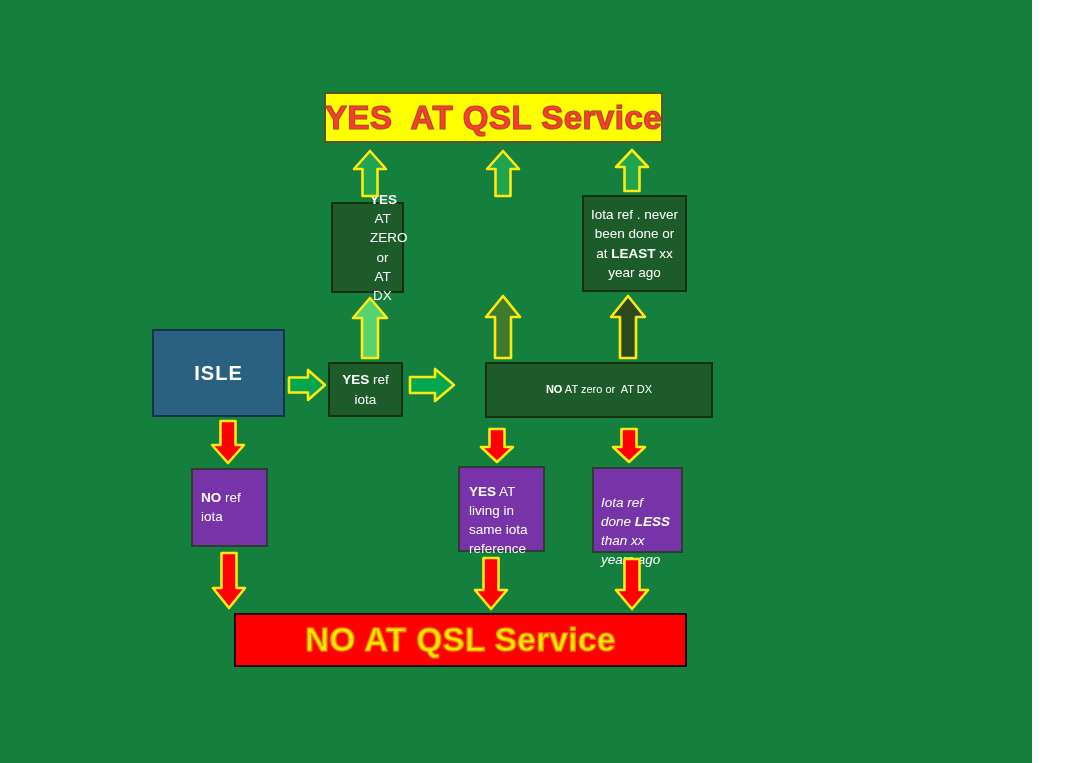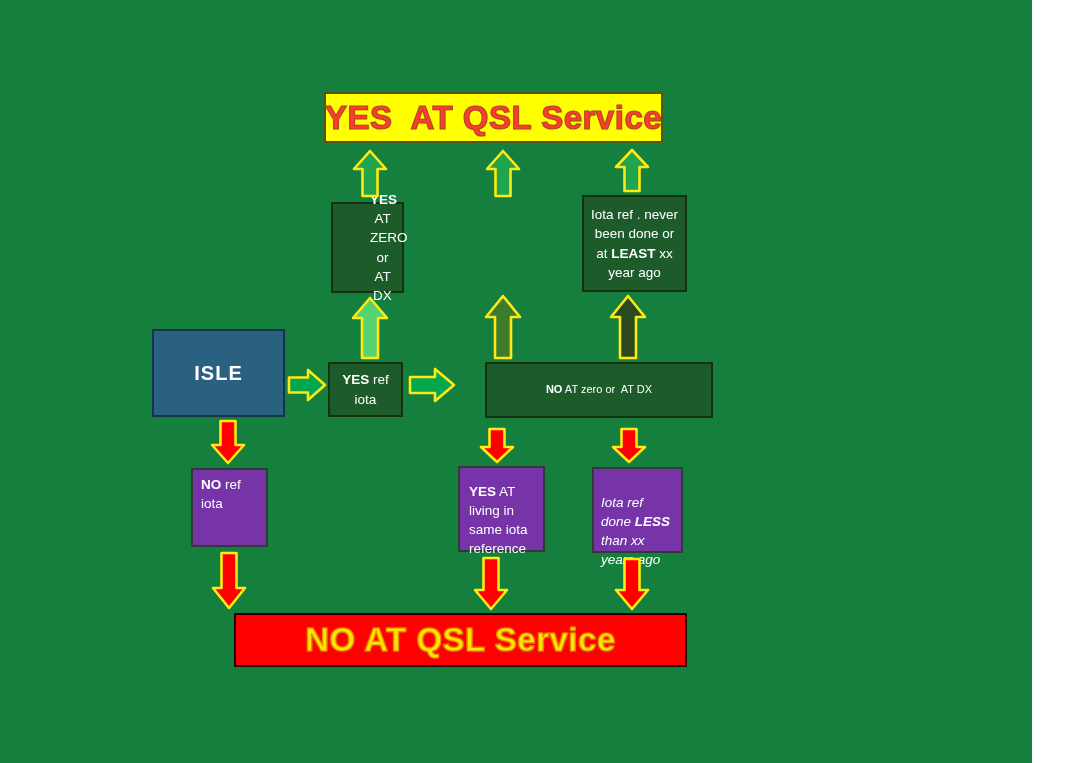--- a/index.html
+++ b/index.html
@@ -22,21 +22,21 @@
   .arrow polygon{stroke:#ffe913;stroke-width:2.6;stroke-linejoin:round;}
 
   
   .b-yes-service{left:324px;top:92px;width:339px;height:51px;}
   .b-green-a{left:331px;top:202px;width:73px;height:91px;padding:0 7px;}
   .b-green-b{left:458px;top:200px;width:95px;height:92px;padding:0 12px;}
   .b-green-c{left:582px;top:195px;width:105px;height:97px;padding:0 5px;}
   .b-isle{left:152px;top:329px;width:133px;height:88px;}
   .b-yes-ref{left:328px;top:362px;width:75px;height:55px;padding:0 12px;}
   .b-wide{left:445px;top:362px;width:228px;height:56px;font-size:11px;margin-left:40px;}
-  .b-purple-l{left:191px;top:468px;width:77px;height:79px;padding:5px 8px;}
+  .b-purple-l{left:191px;top:468px;width:77px;height:79px;padding:18px 8px;}
   .b-purple-m{left:458px;top:466px;width:87px;height:86px;padding:14px 9px;}
   .b-purple-r{left:592px;top:467px;width:91px;height:86px;padding:24px 7px;font-style:italic;}
   .b-no-service{left:202px;top:613px;width:453px;height:54px;margin-left:32px;}
 </style>
 </head>
 <body>
 
 <div class="canvas">
 
   <div class="box banner b-yes-service" style="background-color: rgb(255, 255, 0); border-color: rgb(85, 85, 27);">

